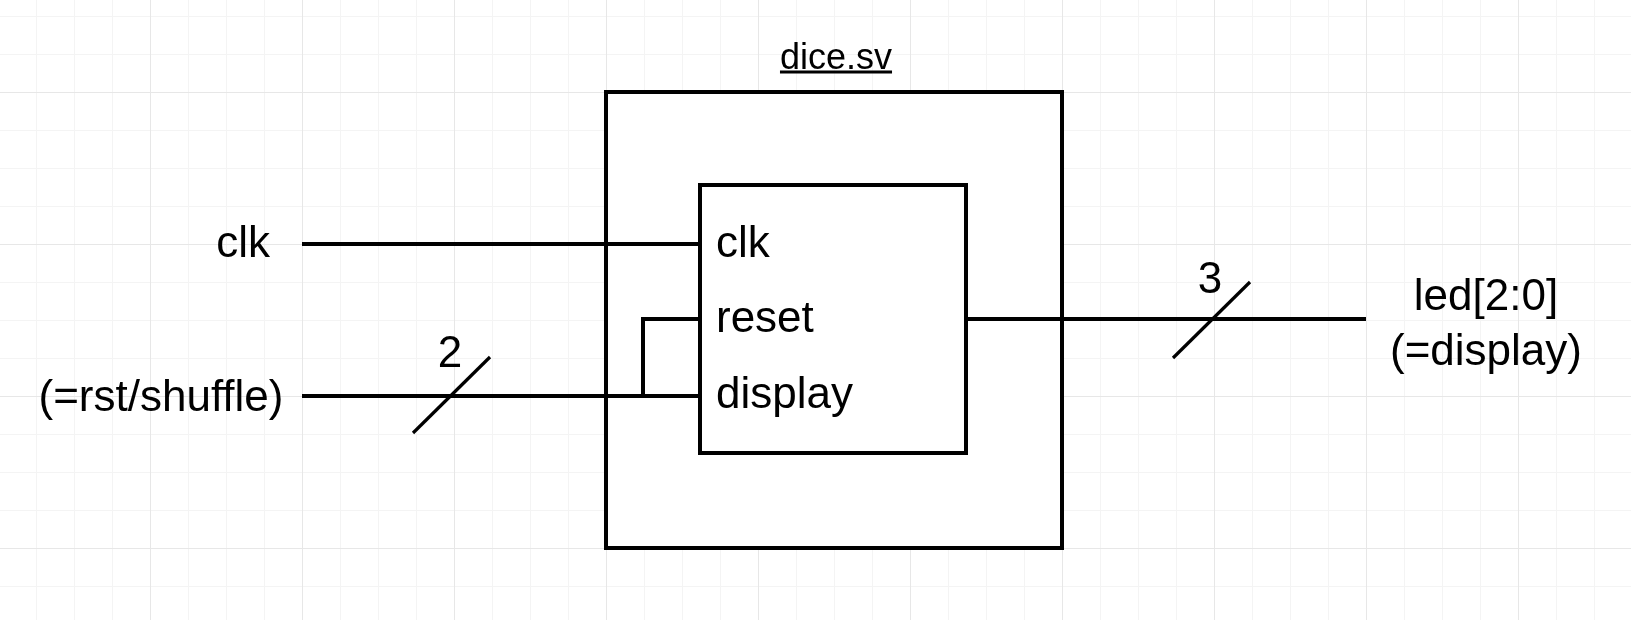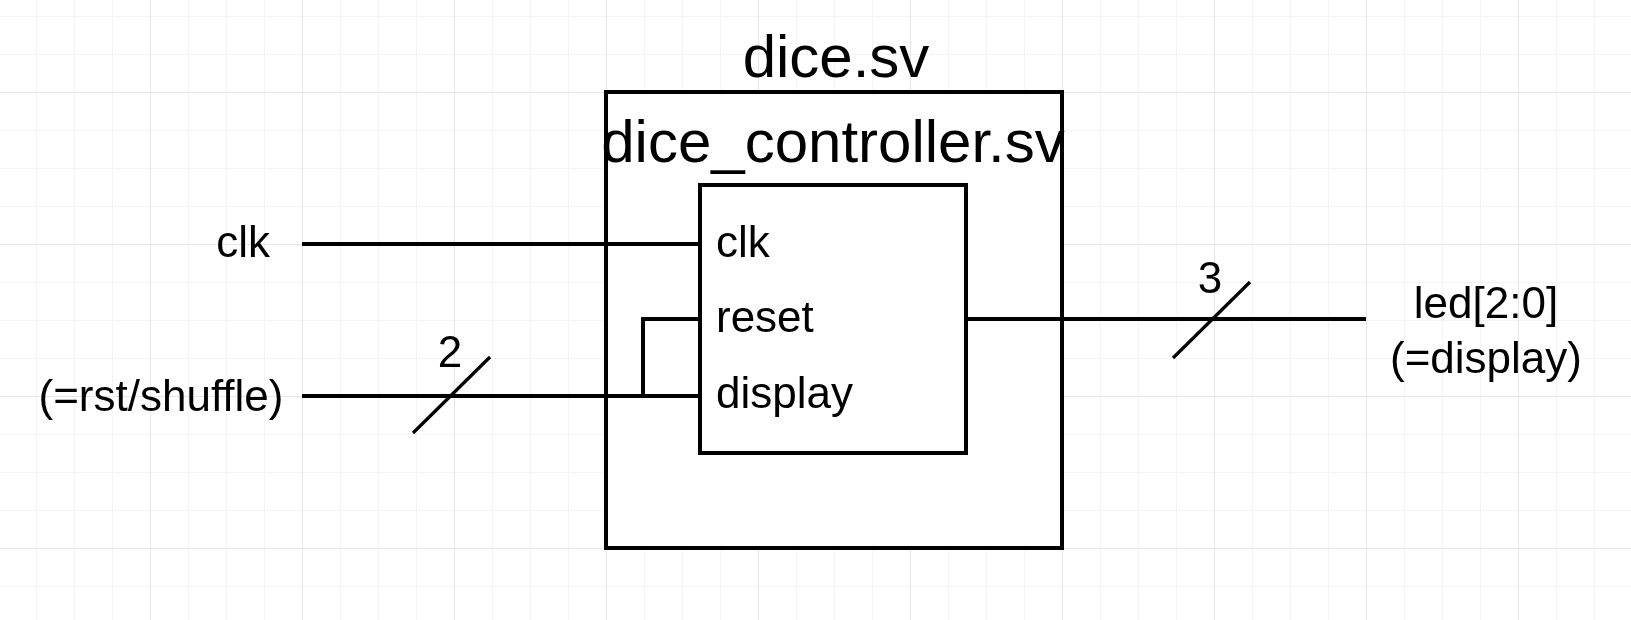--- a/index.html
+++ b/index.html
@@ -36,21 +36,21 @@
   .wire { stroke: var(--stroke); stroke-width: 4; fill: none; }
   .slash { stroke: var(--stroke); stroke-width: 3.2; fill: none; }
 
   .lbl {
     position: absolute;
     font-size: 44px;
     line-height: 55px;
     white-space: nowrap;
     color: var(--text);
   }
-  .title { font-size: 60px; }
+  .title { font-size: 36px; text-decoration: underline; }
   .center { transform: translate(-50%, -50%); text-align: center; }
   .vcenter { transform: translate(0, -50%); }
   .rvcenter { transform: translate(-100%, -50%); text-align: right; }
 </style>
 </head>
 <body>
 
 <div class="canvas">
 
   <svg class="shapes" viewBox="0 0 1631 620" xmlns="http://www.w3.org/2000/svg">
@@ -61,33 +61,32 @@
     <line class="wire" x1="302" y1="244" x2="700" y2="244"></line>
     <line class="wire" x1="302" y1="396" x2="700" y2="396"></line>
     <polyline class="wire" points="643,396 643,319 700,319"></polyline>
     <line class="wire" x1="966" y1="319" x2="1366" y2="319"></line>
 
     <line class="slash" x1="413" y1="433" x2="490" y2="357"></line>
     <line class="slash" x1="1173" y1="358" x2="1250" y2="282"></line>
   </svg>
 
   <div class="lbl title center" style="left:836px; top:56px;">dice.sv</div>
-  <div class="lbl title center" style="left:833px; top:141px;">dice_controller.sv</div>
 
   <div class="lbl vcenter" style="left:716px; top:241px;">clk</div>
   <div class="lbl vcenter" style="left:716px; top:316px;">reset</div>
   <div class="lbl vcenter" style="left:716px; top:392px;">display</div>
 
   <div class="lbl rvcenter" style="left:270px; top:241px;">clk</div>
 
   <div class="lbl center" style="left:161px; top:395px;">
     <div>(=rst/shuffle)</div>
   </div>
 
-  <div class="lbl center" style="left:1486px; top:322px;margin-top:8px;">
+  <div class="lbl center" style="left:1486px; top:322px;">
     <div>led[2:0]</div>
     <div>(=display)</div>
   </div>
 
   <div class="lbl center" style="left:450px; top:351px;">2</div>
   <div class="lbl center" style="left:1210px; top:277px;">3</div>
 
 </div>
 
 </body></html>

